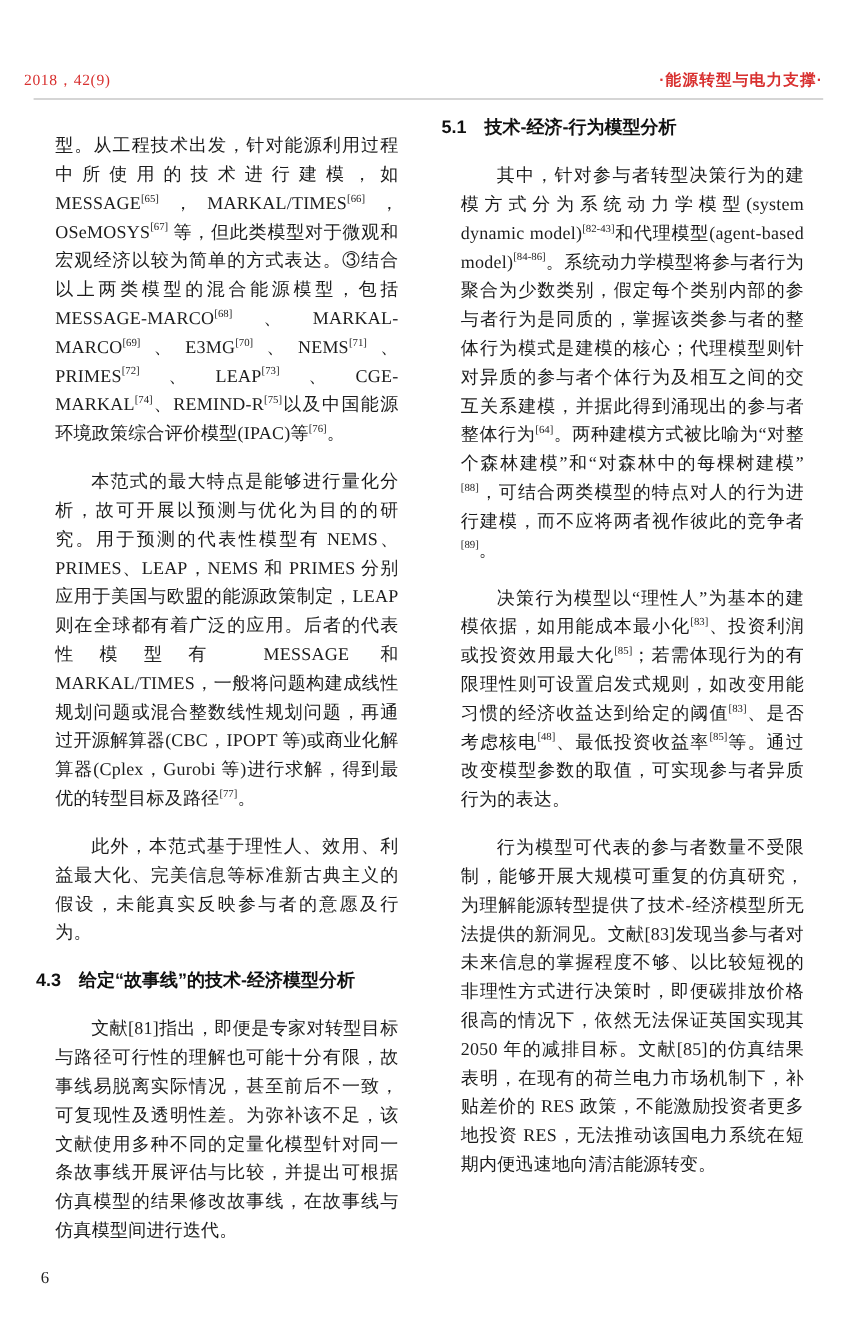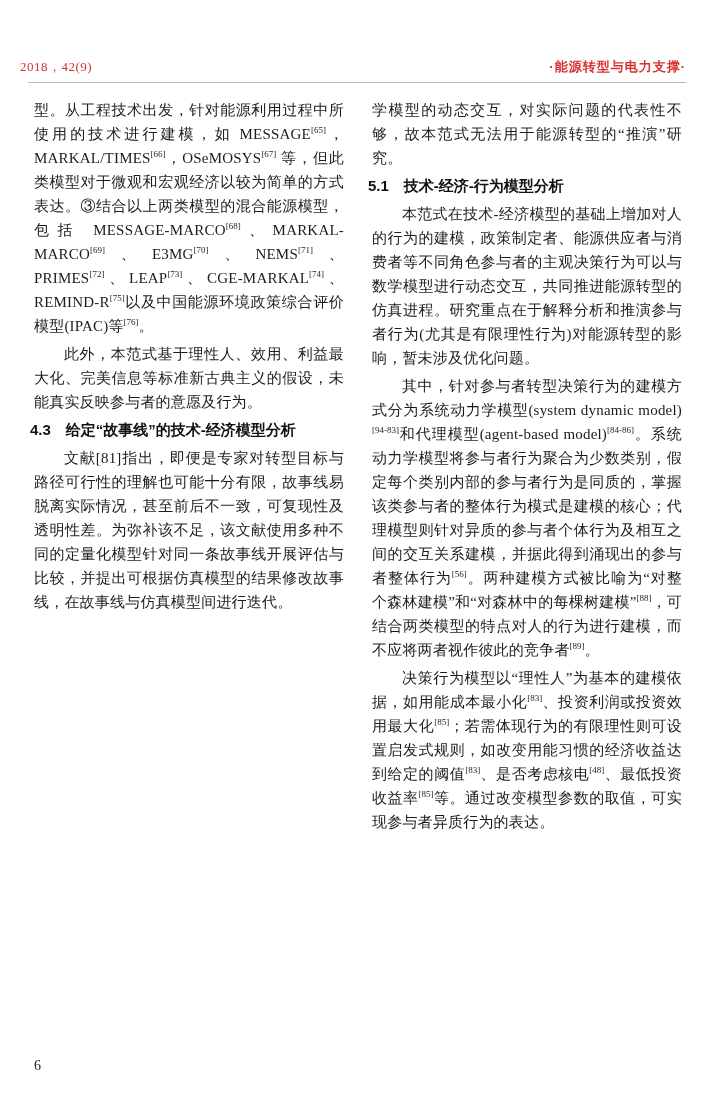--- a/index.html
+++ b/index.html
@@ -37,21 +37,21 @@
   .columns{
     position:absolute;left:30px;top:94px;width:656px;height:962px;
     display:flex;gap:20px;
     overflow:hidden;
   }
   .col{
     width:318px;height:100%;
     overflow:hidden;
   }
   .para{
-    margin:4px;
+    margin:16px;
     font-size:15px;
     line-height:24px;
     text-align:justify;
     text-justify:inter-ideograph;
     text-indent:2em;
     letter-spacing:0.2px;
   }
   .para.cont{text-indent:0;}
   .heading{
     margin:1px 0 1px 0;
@@ -81,28 +81,28 @@
 
   <div class="header">
     <span class="issue">2018，42(9)</span>
     <span class="col-title">·能源转型与电力支撑·</span>
   </div>
   <div class="header-rule"></div>
 
   <div class="columns">
     <div class="col">
         <p class="para cont">型。从工程技术出发，针对能源利用过程中所使用的技术进行建模，如 MESSAGE<sup>[65]</sup>，MARKAL/TIMES<sup>[66]</sup>，OSeMOSYS<sup>[67]</sup> 等，但此类模型对于微观和宏观经济以较为简单的方式表达。③结合以上两类模型的混合能源模型，包括 MESSAGE-MARCO<sup>[68]</sup>、MARKAL-MARCO<sup>[69]</sup>、E3MG<sup>[70]</sup>、NEMS<sup>[71]</sup>、PRIMES<sup>[72]</sup>、LEAP<sup>[73]</sup>、CGE-MARKAL<sup>[74]</sup>、REMIND-R<sup>[75]</sup>以及中国能源环境政策综合评价模型(IPAC)等<sup>[76]</sup>。</p>
+        <p class="para">本范式的最大特点是能够进行量化分析，故可开展以预测与优化为目的的研究。用于预测的代表性模型有 NEMS、PRIMES、LEAP，NEMS 和 PRIMES 分别应用于美国与欧盟的能源政策制定，LEAP 则在全球都有着广泛的应用。后者的代表性模型有 MESSAGE 和 MARKAL/TIMES，一般将问题构建成线性规划问题或混合整数线性规划问题，再通过开源解算器(CBC，IPOPT 等)或商业化解算器(Cplex，Gurobi 等)进行求解，得到最优的转型目标及路径<sup>[77]</sup>。</p>
         <p class="para">此外，本范式基于理性人、效用、利益最大化、完美信息等标准新古典主义的假设，未能真实反映参与者的意愿及行为。</p>
         <h3 class="heading">4.3　给定“故事线”的技术-经济模型分析</h3>
         <p class="para">文献[81]指出，即便是专家对转型目标与路径可行性的理解也可能十分有限，故事线易脱离实际情况，甚至前后不一致，可复现性及透明性差。为弥补该不足，该文献使用多种不同的定量化模型针对同一条故事线开展评估与比较，并提出可根据仿真模型的结果修改故事线，在故事线与仿真模型间进行迭代。</p>
       </div>
     <div class="col">
-        <p class="para cont">学模型的动态交互，对实际问题的代表性不够，故本范式无法用于能源转型的“推演”研究。</p>
         <h3 class="heading">5.1　技术-经济-行为模型分析</h3>
-        <p class="para">本范式在技术-经济模型的基础上增加对人的行为的建模，政策制定者、能源供应者与消费者等不同角色参与者的主观决策行为可以与数学模型进行动态交互，共同推进能源转型的仿真进程。研究重点在于解释分析和推演参与者行为(尤其是有限理性行为)对能源转型的影响，暂未涉及优化问题。</p>
-        <p class="para">其中，针对参与者转型决策行为的建模方式分为系统动力学模型(system dynamic model)<sup>[94-83]</sup>和代理模型(agent-based model)<sup>[84-86]</sup>。系统动力学模型将参与者行为聚合为少数类别，假定每个类别内部的参与者行为是同质的，掌握该类参与者的整体行为模式是建模的核心；代理模型则针对异质的参与者个体行为及相互之间的交互关系建模，并据此得到涌现出的参与者整体行为<sup>[56]</sup>。两种建模方式被比喻为“对整个森林建模”和“对森林中的每棵树建模”<sup>[88]</sup>，可结合两类模型的特点对人的行为进行建模，而不应将两者视作彼此的竞争者<sup>[89]</sup>。</p>
+        <p class="para">其中，针对参与者转型决策行为的建模方式分为系统动力学模型(system dynamic model)<sup>[82-43]</sup>和代理模型(agent-based model)<sup>[84-86]</sup>。系统动力学模型将参与者行为聚合为少数类别，假定每个类别内部的参与者行为是同质的，掌握该类参与者的整体行为模式是建模的核心；代理模型则针对异质的参与者个体行为及相互之间的交互关系建模，并据此得到涌现出的参与者整体行为<sup>[64]</sup>。两种建模方式被比喻为“对整个森林建模”和“对森林中的每棵树建模”<sup>[88]</sup>，可结合两类模型的特点对人的行为进行建模，而不应将两者视作彼此的竞争者<sup>[89]</sup>。</p>
         <p class="para">决策行为模型以“理性人”为基本的建模依据，如用能成本最小化<sup>[83]</sup>、投资利润或投资效用最大化<sup>[85]</sup>；若需体现行为的有限理性则可设置启发式规则，如改变用能习惯的经济收益达到给定的阈值<sup>[83]</sup>、是否考虑核电<sup>[48]</sup>、最低投资收益率<sup>[85]</sup>等。通过改变模型参数的取值，可实现参与者异质行为的表达。</p>
+        <p class="para">行为模型可代表的参与者数量不受限制，能够开展大规模可重复的仿真研究，为理解能源转型提供了技术-经济模型所无法提供的新洞见。文献[83]发现当参与者对未来信息的掌握程度不够、以比较短视的非理性方式进行决策时，即便碳排放价格很高的情况下，依然无法保证英国实现其 2050 年的减排目标。文献[85]的仿真结果表明，在现有的荷兰电力市场机制下，补贴差价的 RES 政策，不能激励投资者更多地投资 RES，无法推动该国电力系统在短期内便迅速地向清洁能源转变。</p>
       </div>
   </div>
 
   <div class="page-number">6</div>
 
 </div>
 
 </body></html>

